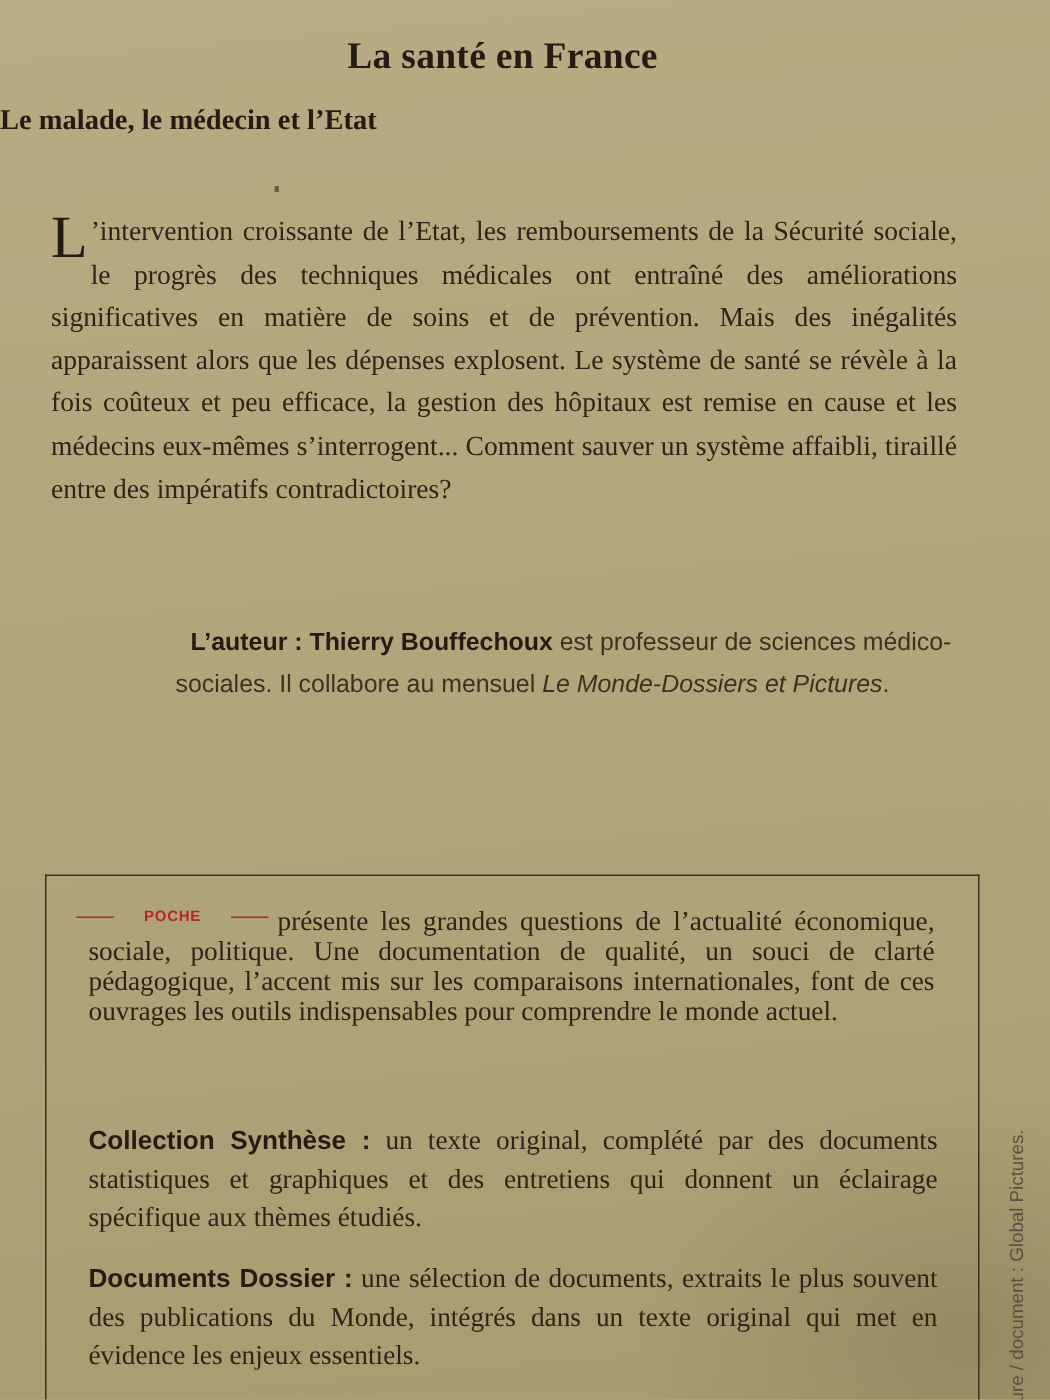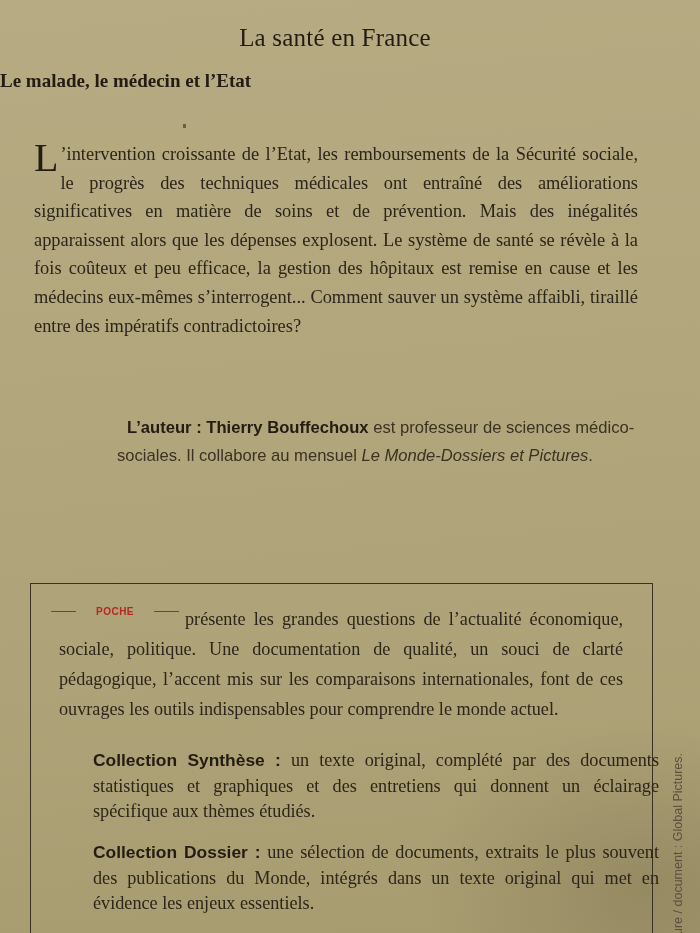--- a/index.html
+++ b/index.html
@@ -5,21 +5,21 @@
     html, body { margin: 0; padding: 0; }
     body {
       width: 700px; height: 933px; overflow: hidden; position: relative;
       background: #b3a87e;
       background-image: linear-gradient(175deg, #b6ab82 0%, #b1a67c 40%, #aea378 70%, #a79c70 100%);
       color: #2a2418;
       font-family: "Liberation Serif", serif;
     }
     .title {
       position: absolute; left: 0; top: 24px; width: 670px; text-align: center;
-      font-family: "Liberation Serif", serif; font-weight: normal; font-size: 25px;
+      font-family: "Liberation Serif", serif; font-weight: bold; font-size: 25px;
       color: #241c12; letter-spacing: 0.2px;
     }
     .subtitle {
       position: absolute; left: 0; top: 70px; width: 670px; text-align: left;
       font-family: "Liberation Serif", serif; font-weight: bold; font-size: 19px;
       color: #241c12;
     }
     .dot { position: absolute; left: 183px; top: 124px; width: 3px; height: 4px; background: #6a5f45; }
     .intro {
       position: absolute; left: 34px; top: 140px; width: 604px;
@@ -45,26 +45,26 @@
       color: #b8261f; letter-spacing: -0.5px; line-height: 30px; font-style: italic;
     }
     .logo-sub {
       display: flex; align-items: center; justify-content: center; gap: 20px;
       font-family: "Liberation Sans", sans-serif; font-weight: bold; font-size: 10px;
       color: #b8261f; letter-spacing: 0.5px; margin-top: 2px;
     }
     .logo-sub .rule { flex: 1; height: 1.5px; background: #b8261f; }
     .presents {
       position: absolute; left: 59px; top: 604px; width: 564px;
-      font-size: 18.2px; line-height: 30px; text-align: justify; color: #2c2519;
+      font-size: 18.2px; line-height: 20px; text-align: justify; color: #2c2519;
     }
     .presents .indent { display: inline-block; width: 126px; }
     .coll {
       position: absolute; left: 59px; width: 566px;
-      font-size: 18.2px; line-height: 25.5px; text-align: justify; color: #2c2519; margin-left: 34px;
+      font-size: 18.2px; line-height: 25.5px; text-align: justify; color: #2c2519;
     }
     .coll b { font-family: "Liberation Sans", sans-serif; font-size: 17.4px; color: #241c12; }
     .coll.synth { top: 748px; }
     .coll.doss { top: 840px; }
     .credit {
       position: absolute; left: 671px; top: 935px; transform-origin: 0 0; transform: rotate(-90deg);
       font-family: "Liberation Sans", sans-serif; font-size: 12.5px; color: #5a5140; white-space: nowrap;
     }
     .shadow {
       position: absolute; left: 420px; top: 720px; width: 280px; height: 213px;
@@ -101,16 +101,16 @@
     <span>POCHE</span>
     <span class="rule"></span>
   </div>
 </div>
 
 <div class="coll synth">
   <b>Collection Synthèse :</b><span> un texte original, complété par des documents statistiques et graphiques et des entretiens qui donnent un éclairage spécifique aux thèmes étudiés.</span>
 </div>
 
 <div class="coll doss">
-  <b>Collection Dossier :</b><span> une sélection de documents, extraits le plus souvent des publications du Monde, intégrés dans un texte original qui met en évidence les enjeux essentiels.</span>
+  <b>Documents Dossier :</b><span> une sélection de documents, extraits le plus souvent des publications du Monde, intégrés dans un texte original qui met en évidence les enjeux essentiels.</span>
 </div>
 
 <div class="credit">ure / document : Global Pictures.</div>
 
 </body></html>

